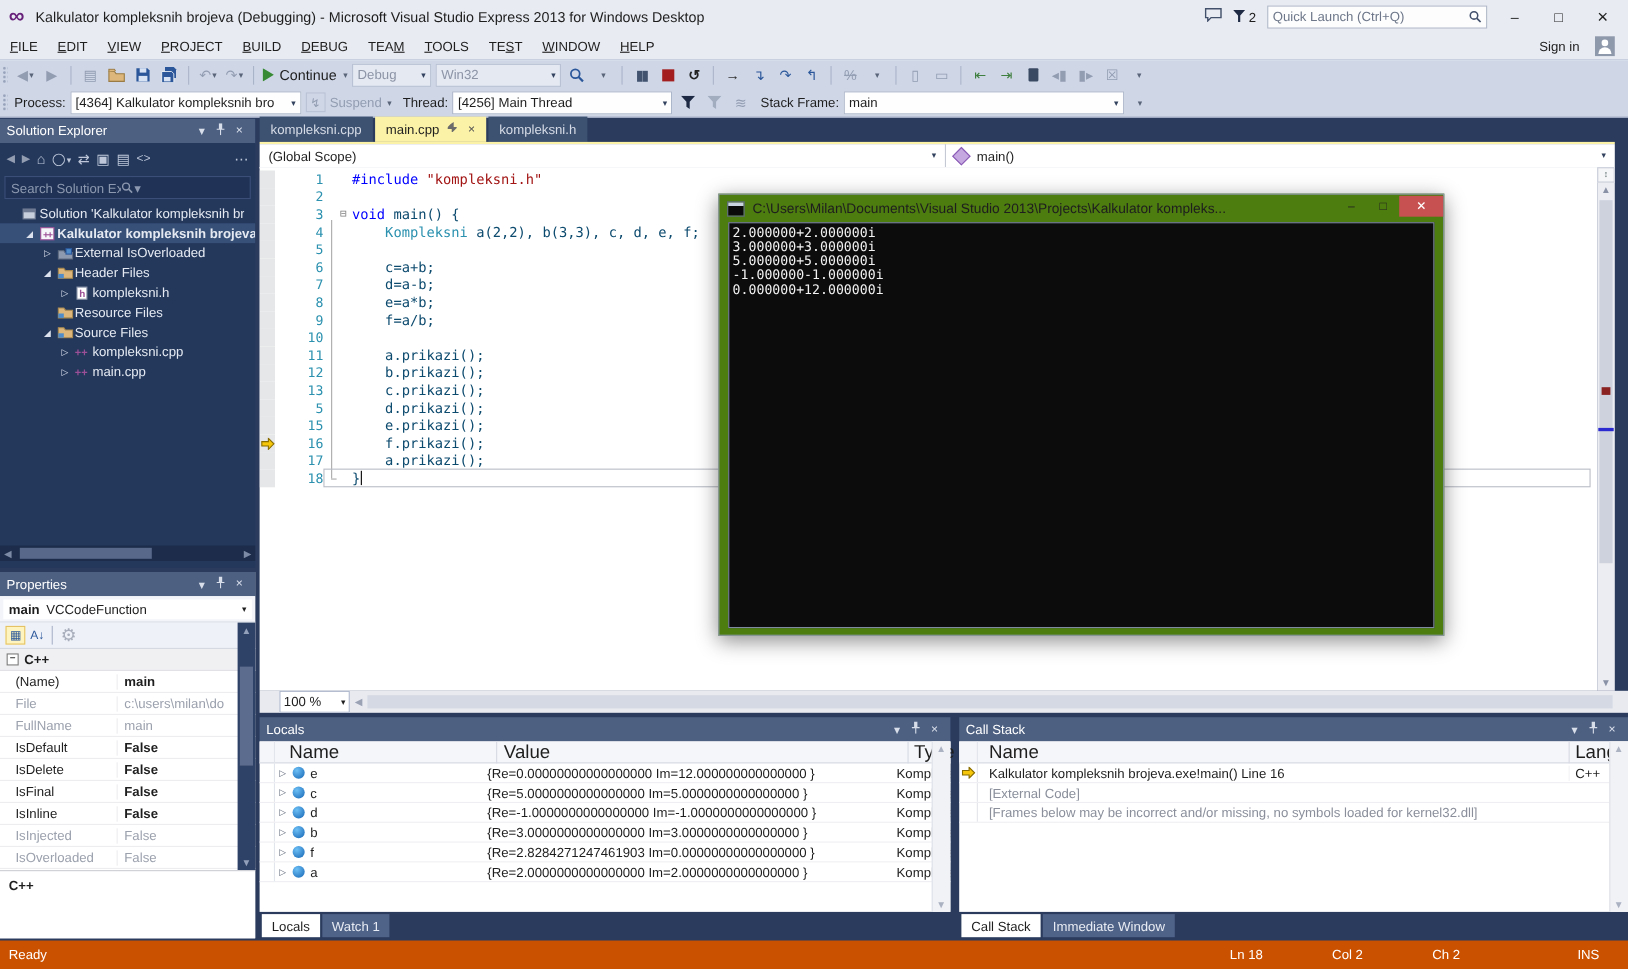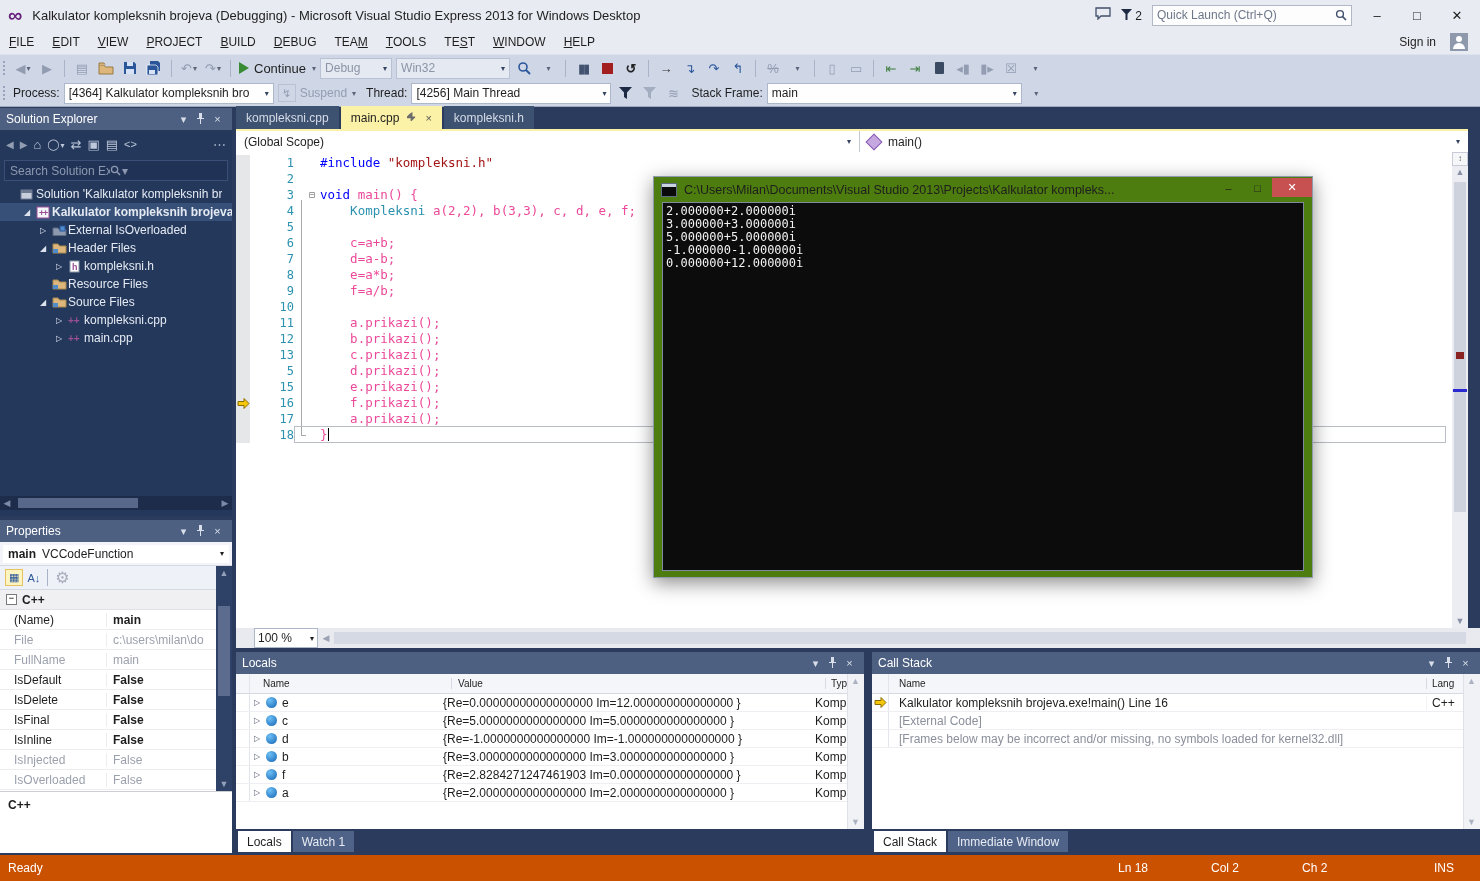--- a/index.html
+++ b/index.html
@@ -88,21 +88,21 @@
   #codearea{position:absolute;left:0;top:46px;width:1216px;height:476px;background:#FFF;overflow:hidden;}
   #codelines{position:absolute;left:0;top:3px;}
   .cl{height:16px;display:flex;font-family:"DejaVu Sans Mono",monospace;font-size:12.5px;line-height:16px;}
   .clm{width:14px;background:#E6E7E8;flex:none;position:relative;}
   .cln{width:44px;padding-right:10px;text-align:right;color:#2B91AF;flex:none;font-size:12px;}
   .clf{width:16px;flex:none;text-align:center;color:#808080;font-size:10px;line-height:15px;}
   .clc{white-space:pre;}
   .c-kw{color:#0000FF;}
   .c-str{color:#A31515;}
   .c-ty{color:#2B91AF;}
-  .c-pl{color:#ec4899;}
+  .c-pl{color:#0c4a6e;}
   .caret{display:inline-block;width:1px;height:13px;background:#000;vertical-align:-2px;}
   #foldline{position:absolute;left:65px;top:49px;width:1px;background:#A9A9A9;}
   #foldtick{position:absolute;left:65px;width:5px;height:1px;background:#A9A9A9;}
   #caretbox{position:absolute;left:58px;width:1150px;height:15px;border:1px solid #B9BDC6;}
   .stmt-arrow{position:absolute;left:1px;top:2px;}
   #e-vscroll{position:absolute;left:1216px;top:46px;width:16px;height:476px;background:#ECEDF2;}
   #e-split{position:absolute;left:0;top:0;width:16px;height:14px;background:#F5F6F8;border:1px solid #C8CCD8;box-sizing:border-box;text-align:center;font-size:8px;color:#566;line-height:11px;}
   #e-vscroll .ar{position:absolute;left:0;width:16px;text-align:center;color:#8891A5;font-size:9px;}
   #e-thumb{position:absolute;left:2px;top:30px;width:12px;height:330px;background:#CDD2DD;}
   #e-mark-red{position:absolute;left:4px;top:200px;width:8px;height:7px;background:#8B2222;}
@@ -115,21 +115,21 @@
   
   #conwin{position:absolute;left:653px;top:176px;width:660px;height:402px;background:#4d7c0f;border:1px solid #8E99AD;box-sizing:border-box;box-shadow:0 5px 18px rgba(0,0,0,.45);z-index:50;}
   #contitle{height:25px;display:flex;align-items:center;padding-left:7px;}
   #conico{width:14px;height:12px;background:linear-gradient(#C9D2DF 0 3px,#0A0A0A 3px 100%);border:1px solid #5F6B80;margin-right:7px;flex:none;}
   #context{font-size:12.5px;white-space:nowrap;overflow:hidden;flex:1;}
   .conbtn{width:29px;height:19px;display:flex;align-items:center;justify-content:center;font-size:11px;color:#222;margin-top:-4px;}
   #conclose{width:40px;background:#C75050;color:#FFF;}
   #conclient{position:absolute;left:8px;top:25px;width:642px;height:369px;background:#0C0C0C;border:1px solid #7F8AA0;box-sizing:border-box;padding:2px 0 0 3px;}
   .conline{font-family:"DejaVu Sans Mono",monospace;font-size:12px;line-height:13px;color:#F2F2F2;white-space:pre;}
   
-  .gridhead{height:19px;display:flex;background:#F5F6FA;border-bottom:1px solid #D7DAE3;font-size:10px;align-items:center;}
+  .gridhead{height:19px;display:flex;background:#F5F6FA;border-bottom:1px solid #D7DAE3;font-size:17px;align-items:center;}
   #locals{position:absolute;left:236px;top:652px;width:628px;height:200px;}
   #locals .body{position:absolute;left:0;top:22px;width:628px;height:155px;background:#FFF;}
   .lh-g{width:13px;border-right:1px solid #E3E5EC;height:100%;flex:none;}
   .lh-name{width:188px;padding-left:13px;border-right:1px solid #D7DAE3;flex:none;}
   .lh-val{width:367px;padding-left:6px;border-right:1px solid #D7DAE3;flex:none;}
   .lh-type{flex:1;padding-left:5px;}
   .lrow{height:17px;display:flex;align-items:center;font-size:12px;border-bottom:1px solid #EFEFF3;}
   .lg{width:13px;height:100%;border-right:1px solid #E3E5EC;flex:none;}
   .lexp{width:14px;text-align:center;color:#596273;font-size:8px;flex:none;}
   .lico{width:11px;height:11px;border-radius:50%;background:radial-gradient(circle at 35% 30%,#6CC0F5,#1464B4);flex:none;margin:0 5px 0 2px;}

